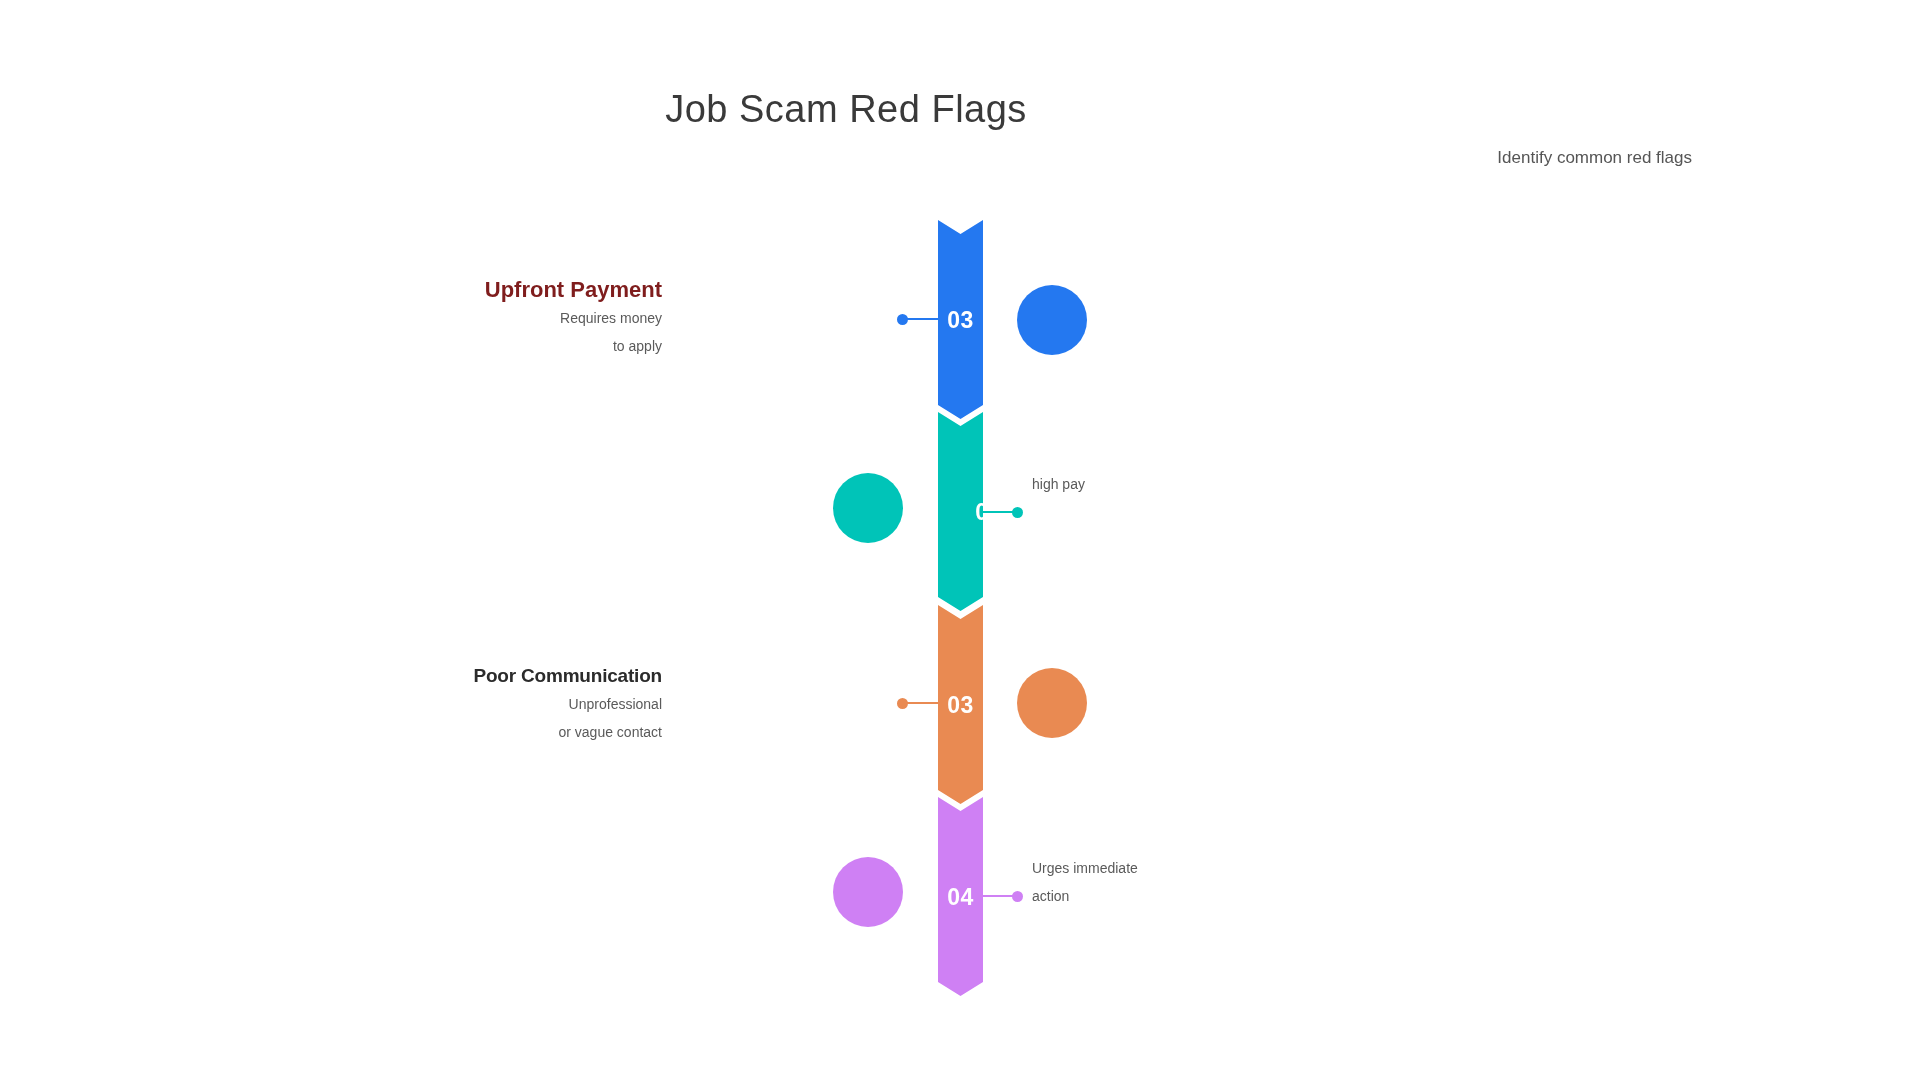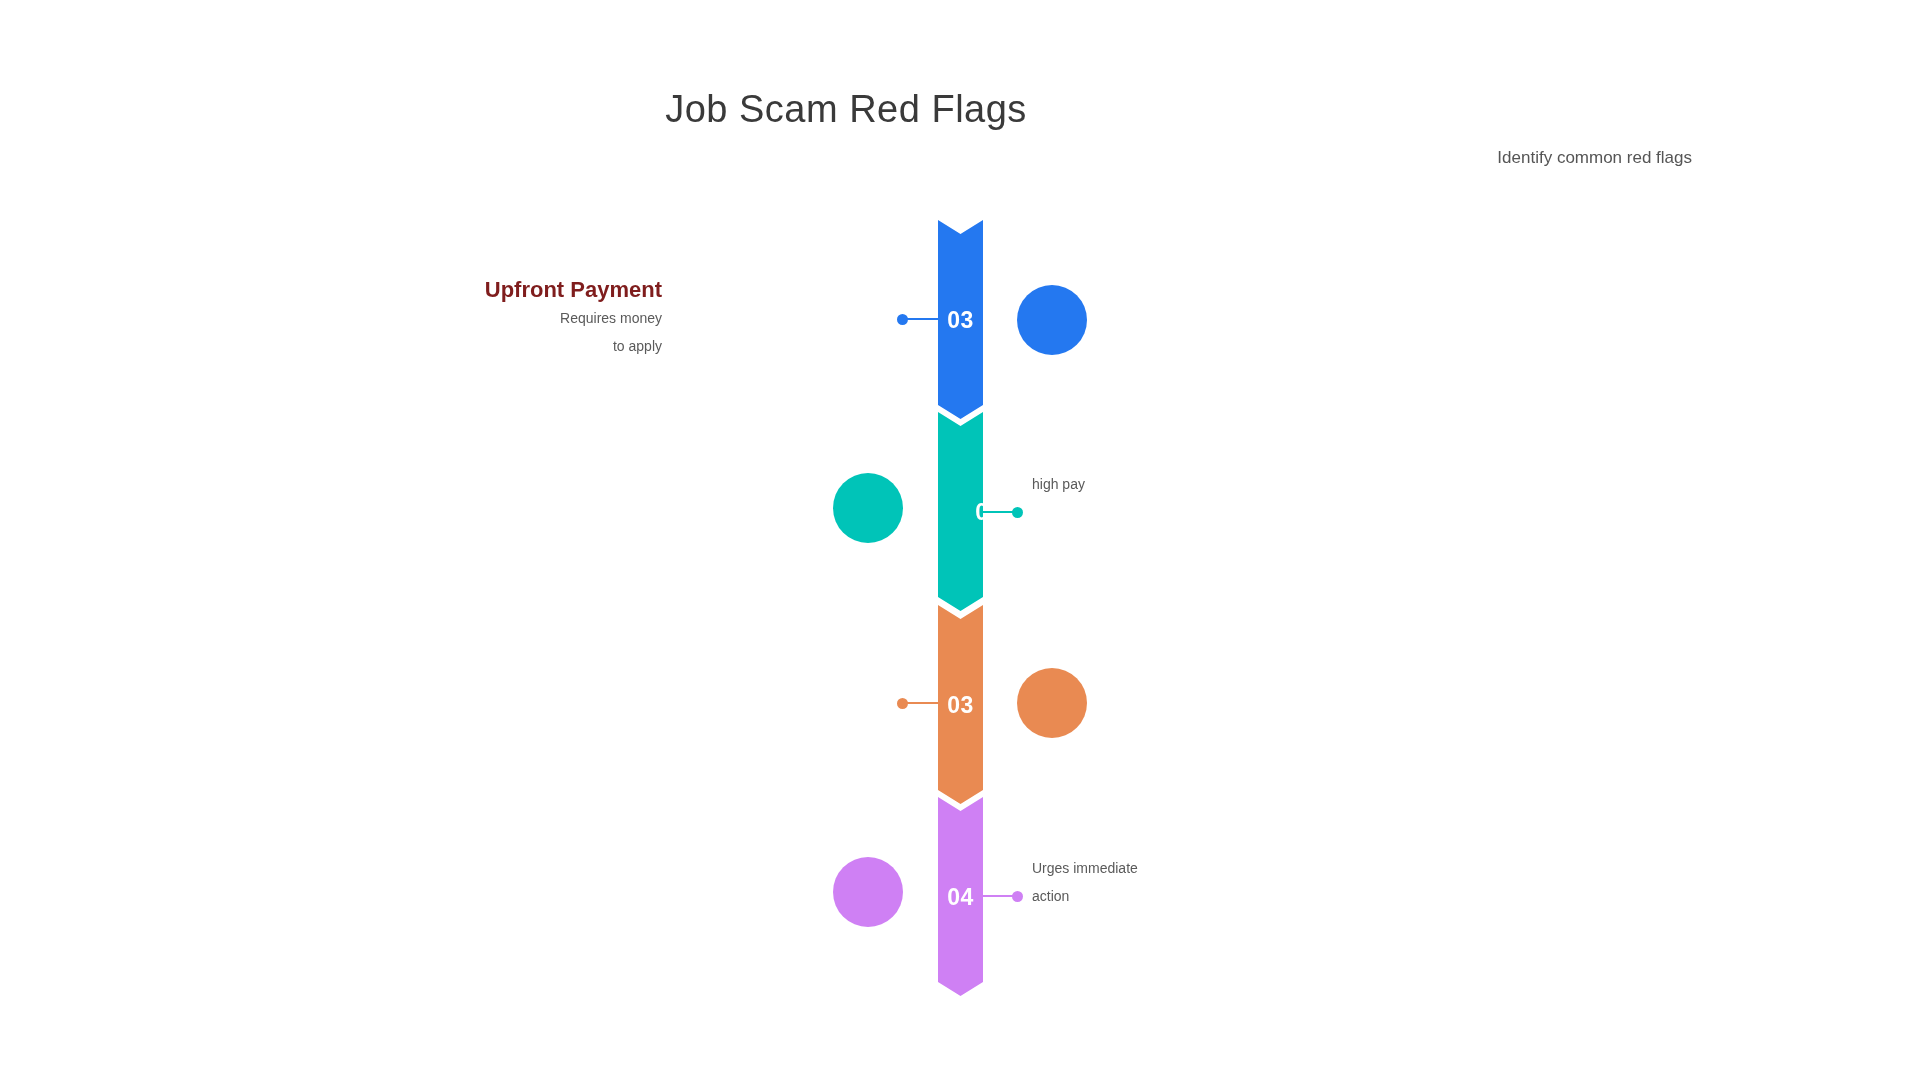--- a/index.html
+++ b/index.html
@@ -132,20 +132,25 @@
   <div class="accent-circle circ-2" style="background-color: rgb(0, 196, 184);"></div>
   <div class="step-text right text-2">
     <div class="step-desc-line" style="color: rgb(90, 90, 90);">high pay</div>
   </div>
 
   <div class="chevron chev-3" style="background-color: rgb(233, 138, 82);"></div>
   <div class="step-number num-3">03</div>
   <div class="connector-line line-3" style="background-color: rgb(233, 138, 82);"></div>
   <div class="connector-dot dot-3" style="background-color: rgb(233, 138, 82);"></div>
   <div class="accent-circle circ-3" style="background-color: rgb(233, 138, 82);"></div>
+  <div class="step-text left text-3">
+    <div class="step-title condensed" style="color: rgb(43, 43, 43);">Poor Communication</div>
+    <div class="step-desc-line" style="color: rgb(90, 90, 90);">Unprofessional</div>
+    <div class="step-desc-line" style="color: rgb(90, 90, 90);">or vague contact</div>
+  </div>
 
   <div class="chevron chev-4" style="background-color: rgb(207, 128, 244);"></div>
   <div class="step-number num-4">04</div>
   <div class="connector-line line-4" style="background-color: rgb(207, 128, 244);"></div>
   <div class="connector-dot dot-4" style="background-color: rgb(207, 128, 244);"></div>
   <div class="accent-circle circ-4" style="background-color: rgb(207, 128, 244);"></div>
   <div class="step-text right text-4">
     <div class="step-desc-line" style="color: rgb(90, 90, 90);">Urges immediate</div>
     <div class="step-desc-line" style="color: rgb(90, 90, 90);">action</div>
   </div>

